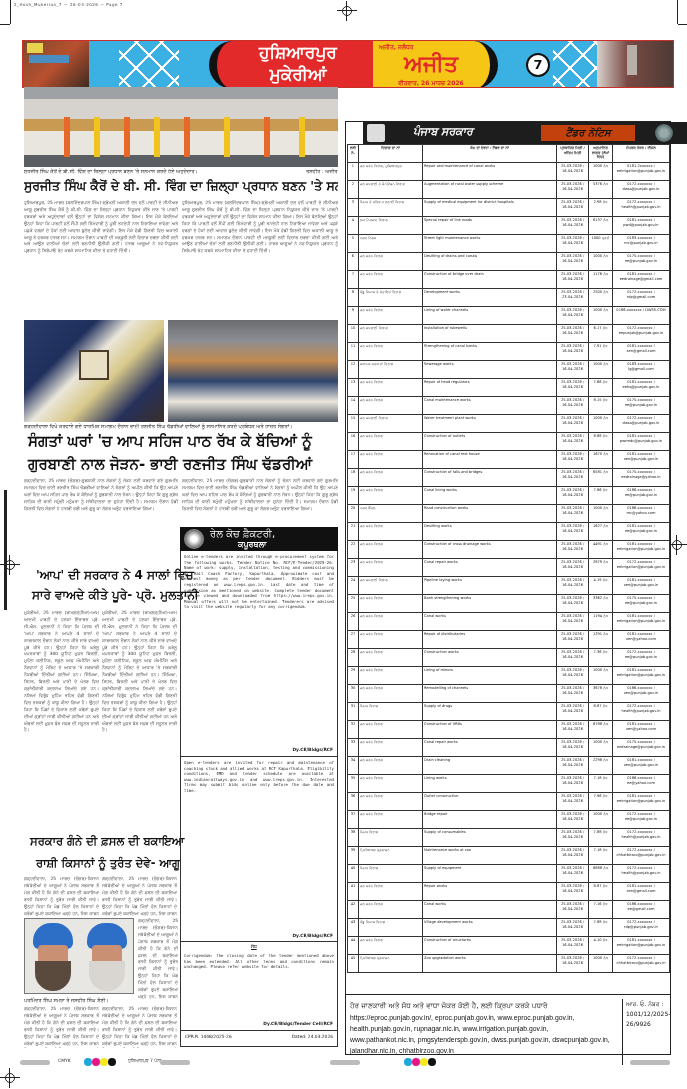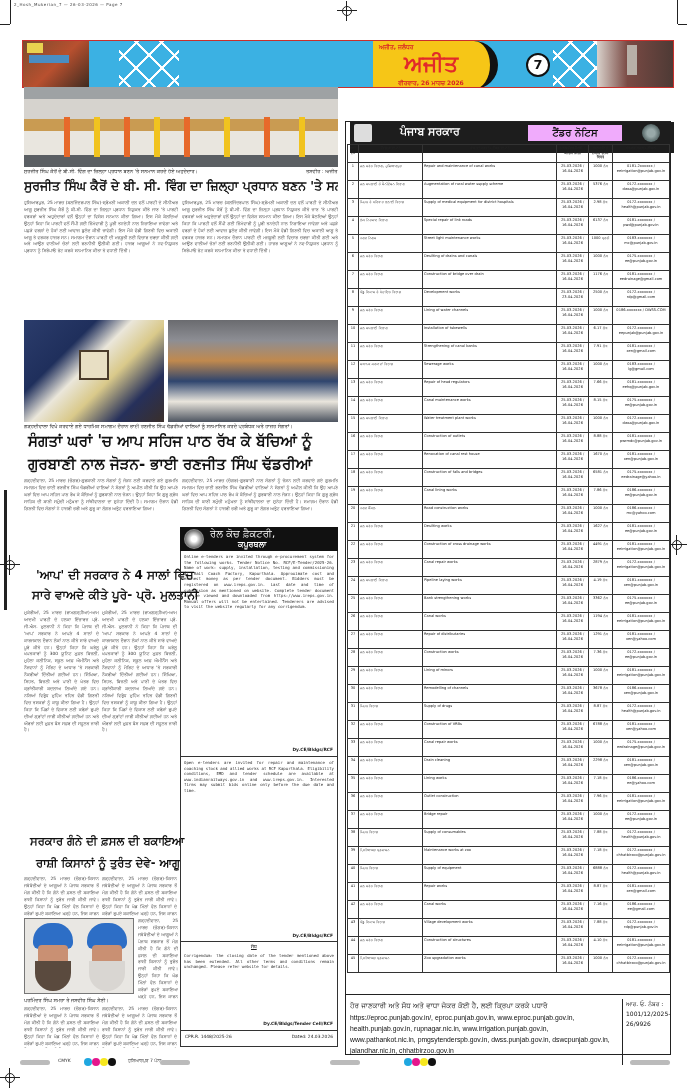--- a/index.html
+++ b/index.html
@@ -50,24 +50,24 @@
   .tender-head-box { position: absolute; left: 180px; top: 527px; width: 158px; height: 24px; background: #111; }
   .tender-head-box .seal { position: absolute; left: 4px; top: 2px; width: 20px; height: 20px; border-radius: 50%; background: radial-gradient(#fff 20%, #777 60%, #ccc); }
   .tender-head-box .t1 { position: absolute; left: 30px; top: 1px; color: #fff; font-size: 10px; font-weight: normal; }
   .tender-head-box .t2 { position: absolute; left: 58px; top: 13px; color: #fff; font-size: 8px; font-weight: bold; text-align: right; }
   .notice-box { position: absolute; left: 180px; top: 551px; width: 158px; height: 496px; border: 1px solid #333; border-top: none; }
   .notice-text { position: absolute; font-size: 4px; line-height: 5.6px; color: #333; text-align: justify; overflow: hidden; font-family: "DejaVu Sans Mono", monospace; }
   .sig { position: absolute; font-size: 4.4px; font-weight: bold; color: #222; }
 
   
   .pg-box { position: absolute; left: 345px; top: 121px; width: 326px; height: 934px; border: 1px solid #222; background: #fff; }
-  .pg-header { position: absolute; left: 4px; top: 0; width: 324px; height: 31px; background: #1d1d1d; }
+  .pg-header { position: absolute; left: 17px; top: 0; width: 324px; height: 22px; background: #1d1d1d; font-style: italic; }
   .pg-emblem { position: absolute; left: 4px; top: 2px; width: 18px; height: 18px; background: #ddd; border-radius: 2px; }
   .pg-title { position: absolute; left: 50px; top: 3px; color: #fff; font-size: 11px; font-weight: bold; }
-  .pg-notice { position: absolute; left: 178px; top: 3px; width: 94px; height: 16px; background: #f0abfc; color: #111; font-size: 10px; font-weight: bold; text-align: center; line-height: 16px; }
+  .pg-notice { position: absolute; left: 178px; top: 3px; width: 94px; height: 16px; background: #c2410c; color: #111; font-size: 10px; font-weight: bold; text-align: center; line-height: 16px; }
   .pg-logo { position: absolute; left: 292px; top: 2px; width: 18px; height: 18px; border-radius: 50%; background: radial-gradient(#9aa 30%, #566 70%); }
   table.tenders { position: absolute; left: 1px; top: 22px; width: 322px; border-collapse: collapse; table-layout: fixed; }
   table.tenders th, table.tenders td { border: 1px solid #333; font-size: 3.6px; line-height: 4.6px; vertical-align: top; padding: 1px; overflow: hidden; color: #222; }
   table.tenders th { font-weight: bold; text-align: center; height: 18px; }
   table.tenders td { height: 18px; }
   table.tenders td.c { text-align: center; }
   .pg-footer { position: absolute; left: 0; top: 860px; width: 324px; height: 72px; border-top: 1px solid #222; margin-top: 12px; }
   .pg-footer .txt { position: absolute; left: 4px; top: 4px; width: 266px; font-size: 7.6px; line-height: 13px; color: #111; }
   .pg-footer .ref { position: absolute; left: 276px; top: 4px; width: 46px; height: 66px; border-left: 1px solid #222; padding-left: 3px; font-size: 6px; line-height: 10px; }
 
@@ -97,20 +97,24 @@
     <span></span>
   </div>
 <div class="side-strip" style="left:4px;top:490px;height:120px;width:3px"></div>
 
 <div class="masthead">
   <div class="mh-photo-left">
       <div class="sign"></div>
       <div class="sign2"></div>
     </div>
   <div class="mh-pattern" style="left:96px"></div>
+  <div class="mh-red">
+    <div class="l1">ਹੁਸ਼ਿਆਰਪੁਰ</div>
+    <div class="l2">ਮੁਕੇਰੀਆਂ</div>
+  </div>
   <div class="mh-yellow">
     <div class="kicker">ਅਜੀਤ, ਜਲੰਧਰ</div>
     <div class="brand">ਅਜੀਤ</div>
     <div class="date">ਵੀਰਵਾਰ, 26 ਮਾਰਚ 2026</div>
   </div>
   <div class="mh-page">7</div>
   <div class="mh-pattern" style="left:530px"></div>
   <div class="mh-photo-right">
       <div class="tower"></div>
     </div>

